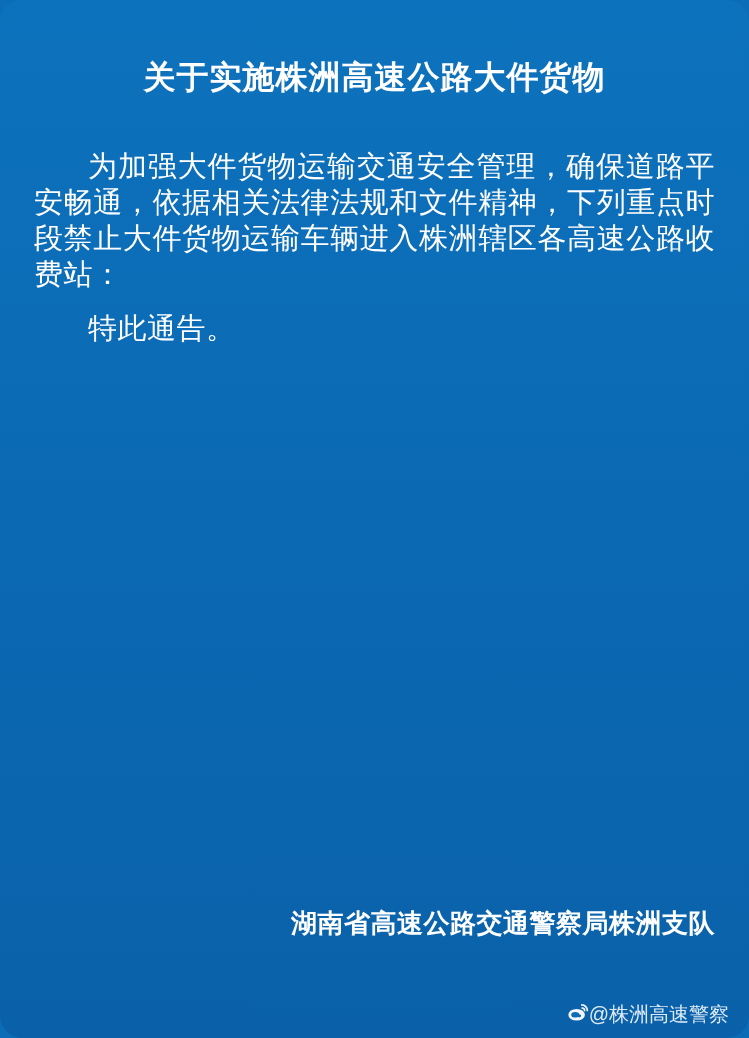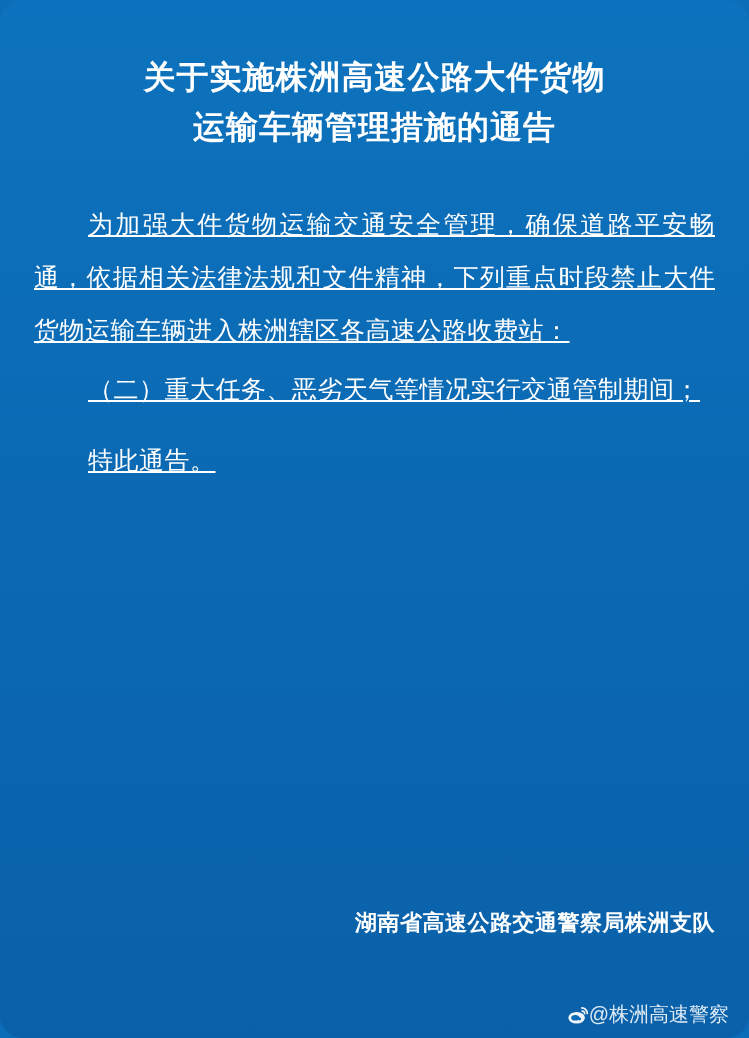--- a/index.html
+++ b/index.html
@@ -31,59 +31,58 @@
     letter-spacing: 1px;
     margin: 0 auto;
     width: 560px;
   }
   .title-line {
     display: block;
     white-space: nowrap;
   }
   .body-text {
     margin-top: 46px;
-    font-size: 25px;
-    line-height: 53px;
+    font-size: 29px;
+    line-height: 36px;
     letter-spacing: 0.5px;
-    text-decoration: underline;
   }
   .para {
     margin: 0 0 6px 0;
     text-indent: 54px;
     text-align: justify;
   }
   .para.item {
     text-indent: 54px;
   }
   .para.last {
     margin-top: 18px;
   }
   .signature {
     position: absolute;
     right: 34px;
     bottom: 92px;
     text-align: left;
-    font-size: 22px;
+    font-size: 26px;
     line-height: 46px;
     letter-spacing: 0.5px;
     margin-left: 20px;
   }
   .sign-org {
     display: block;
     font-weight: bold;
   }
   .sign-date {
     display: block;
   }
   .watermark {
     position: absolute;
     right: 20px;
     bottom: 10px;
     display: flex;
-    align-items: center;
+    align-items: flex-start;
     font-size: 20px;
     color: #eaf3fb;
     opacity: 0.95;
   }
   .weibo-icon {
     width: 22px;
     height: 22px;
     display: inline-block;
     position: relative;
   }
@@ -91,26 +90,24 @@
     display: block;
   }
 </style>
 </head>
 <body>
 
 <div class="poster">
 
   <div class="title">
     <span class="title-line">关于实施株洲高速公路大件货物</span>
-    <span class="title-line">运输车辆管理措施的通告</span>
   </div>
 
   <div class="body-text">
     <p class="para">为加强大件货物运输交通安全管理，确保道路平安畅通，依据相关法律法规和文件精神，下列重点时段禁止大件货物运输车辆进入株洲辖区各高速公路收费站：</p>
-    <p class="para item">（二）重大任务、恶劣天气等情况实行交通管制期间；</p>
     <p class="para last">特此通告。</p>
   </div>
 
   <div class="signature">
     <span class="sign-org">湖南省高速公路交通警察局株洲支队</span>
   </div>
 
   <div class="watermark">
     <span class="weibo-icon">
       <svg viewBox="0 0 24 24" width="22" height="22" aria-hidden="true">

